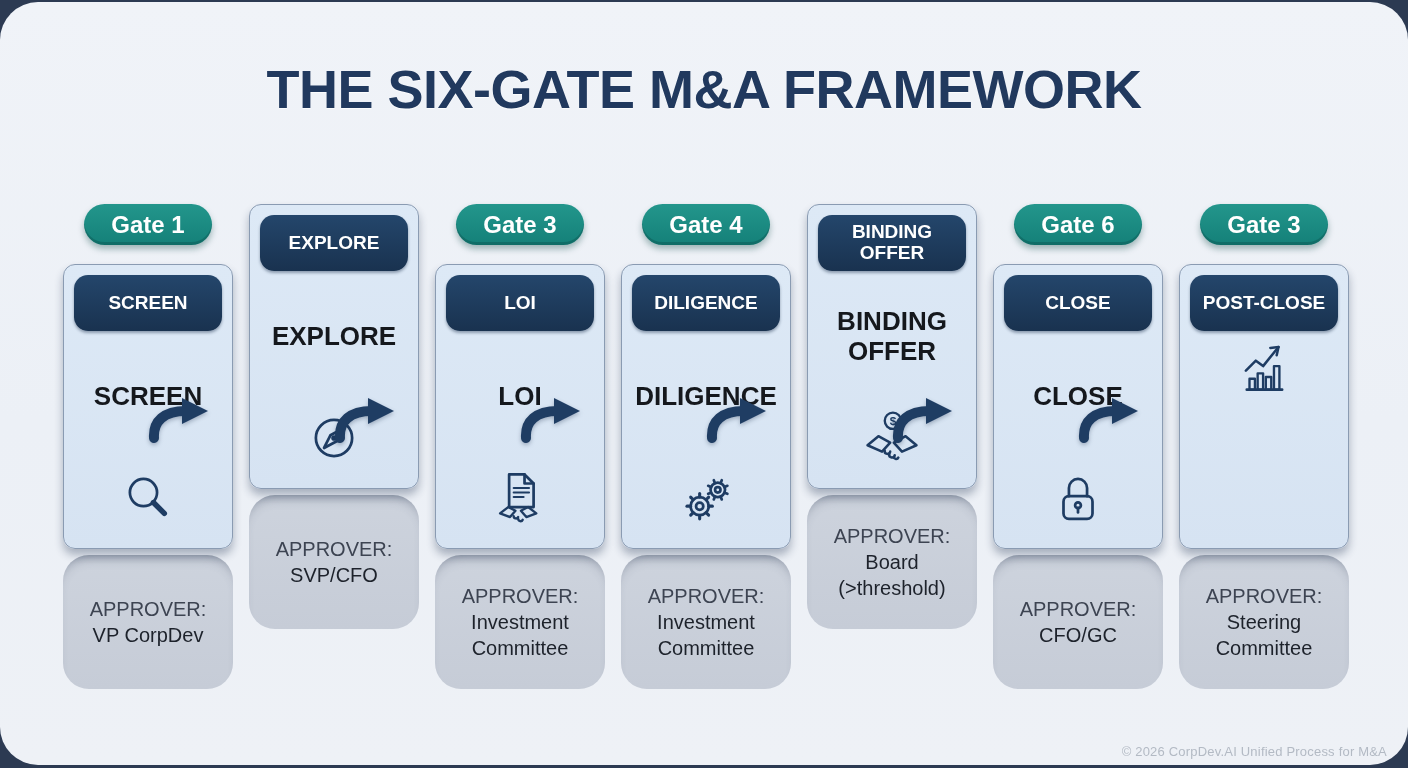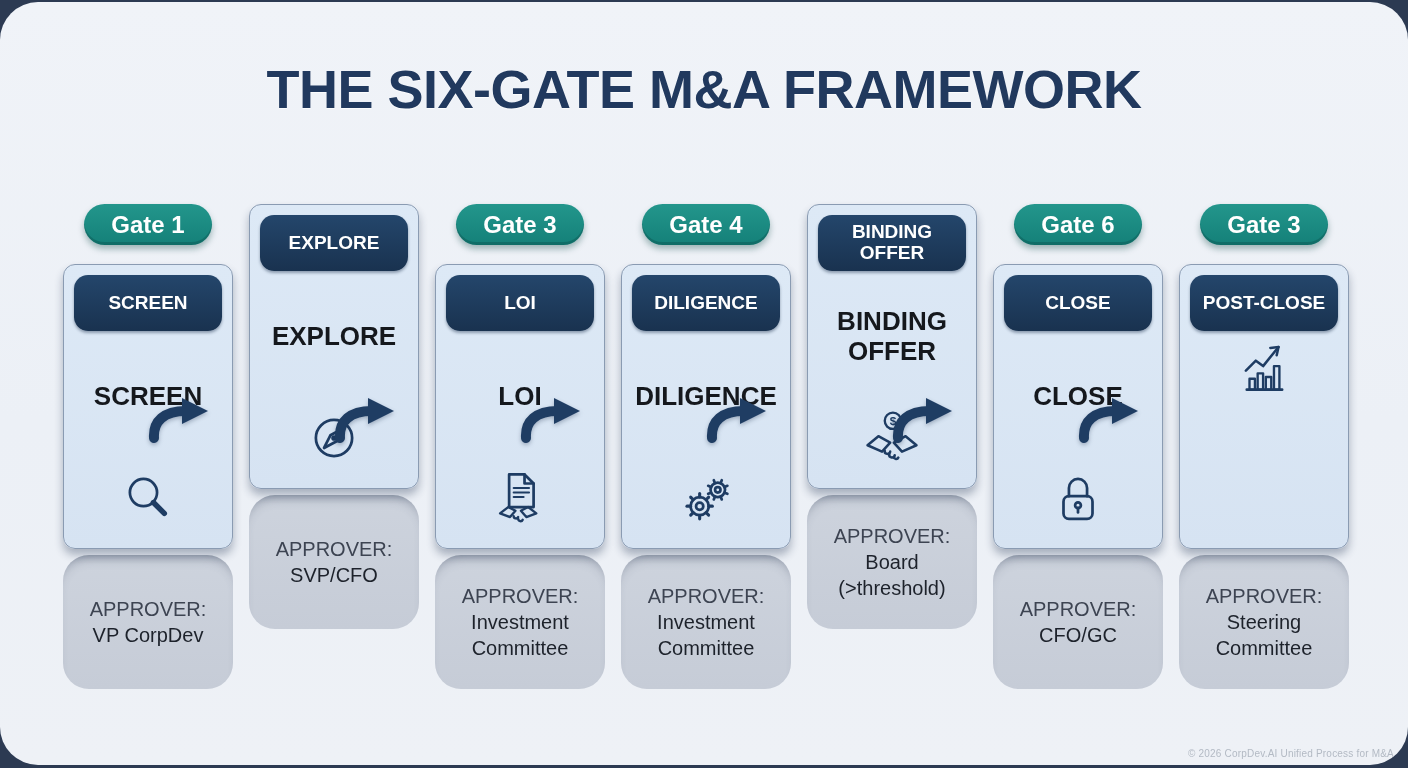--- a/index.html
+++ b/index.html
@@ -105,22 +105,22 @@
   .flow-arrow{
     position:absolute;
     width:64px;height:48px;
     top:191px; 
     z-index:3;
     filter:drop-shadow(0 2px 2px rgba(20,40,70,.3));
   }
   .flow-arrow svg{display:block;}
   .copyright{
     position:absolute;
-    right:14px;bottom:6px;
-    font-size:10px;
+    right:21px;bottom:6px;
+    font-size:13px;
     color:#b3bac4;
     letter-spacing:.2px;
   }
 </style>
 </head>
 <body>
 
 <div class="panel">
   <div class="title">THE SIX-GATE M&amp;A FRAMEWORK</div>
   <div class="gates-row" id="gates-row">

